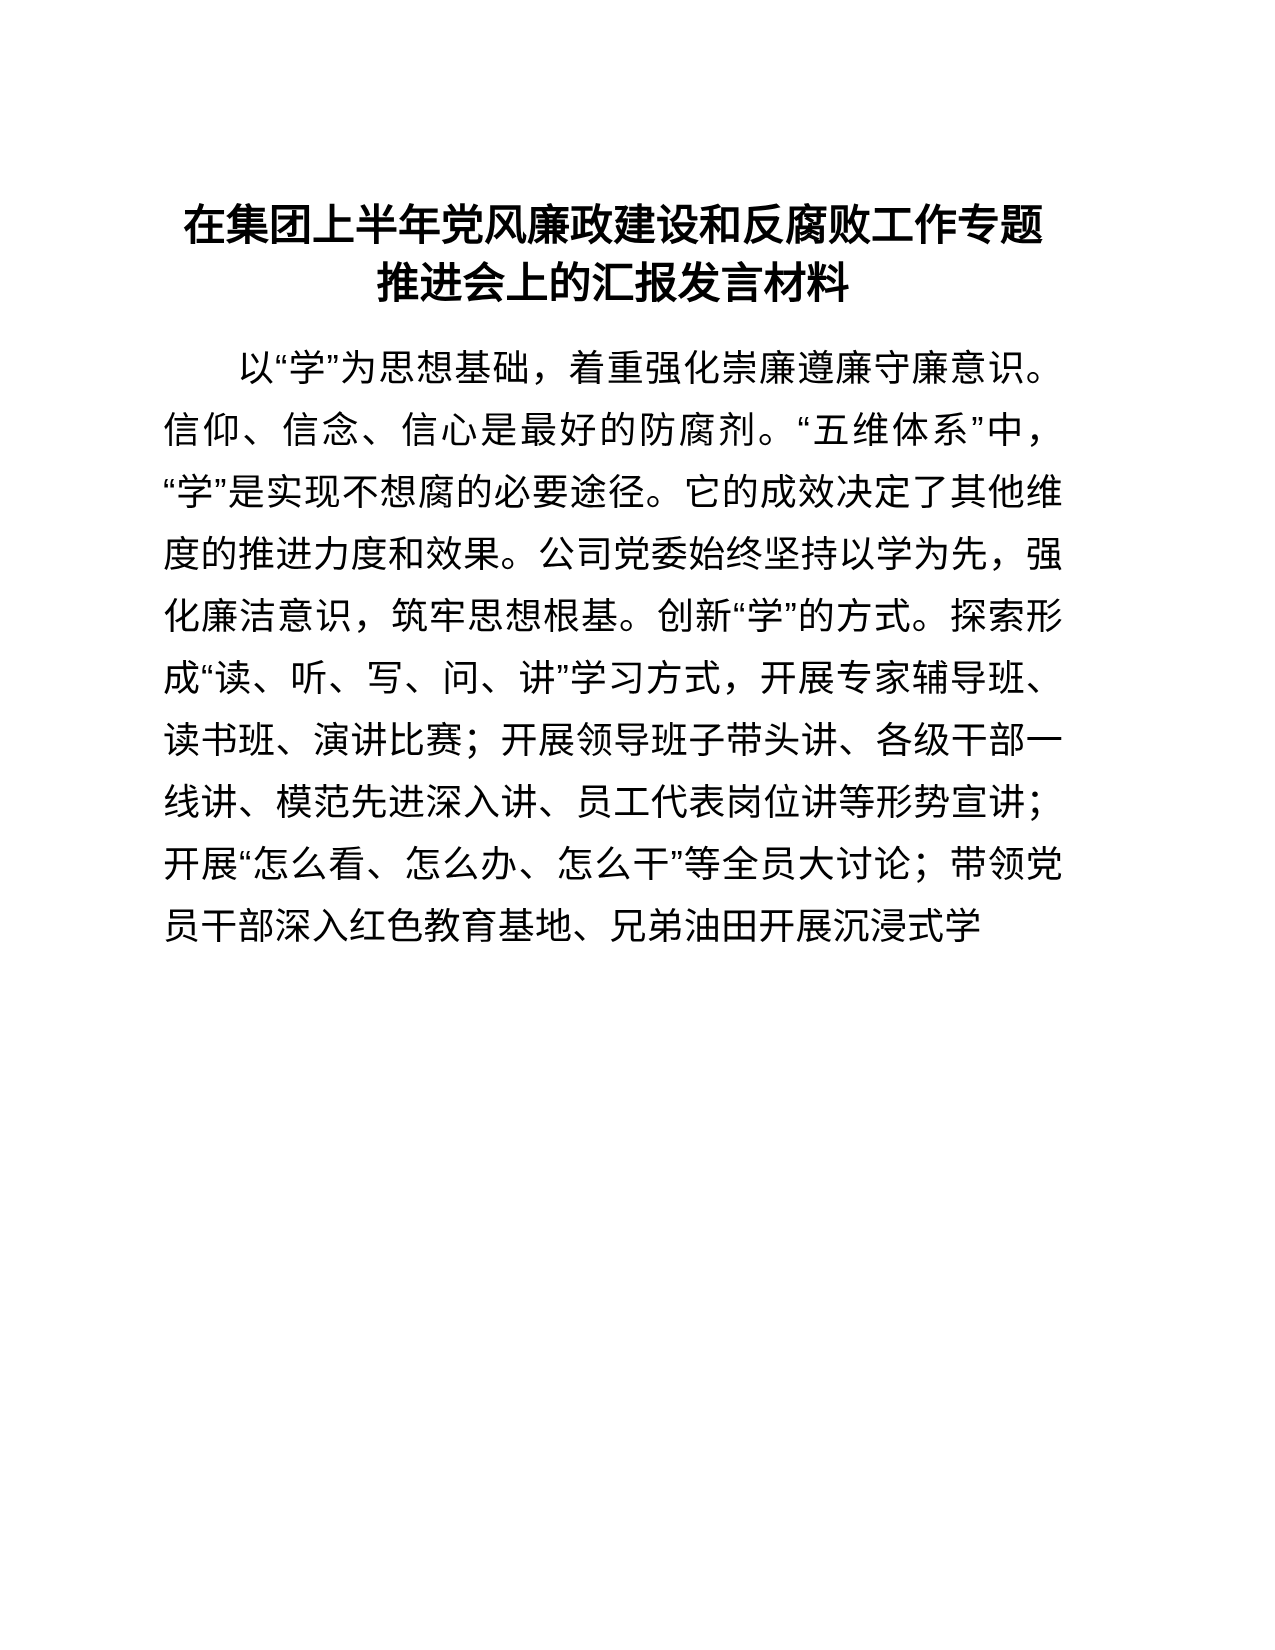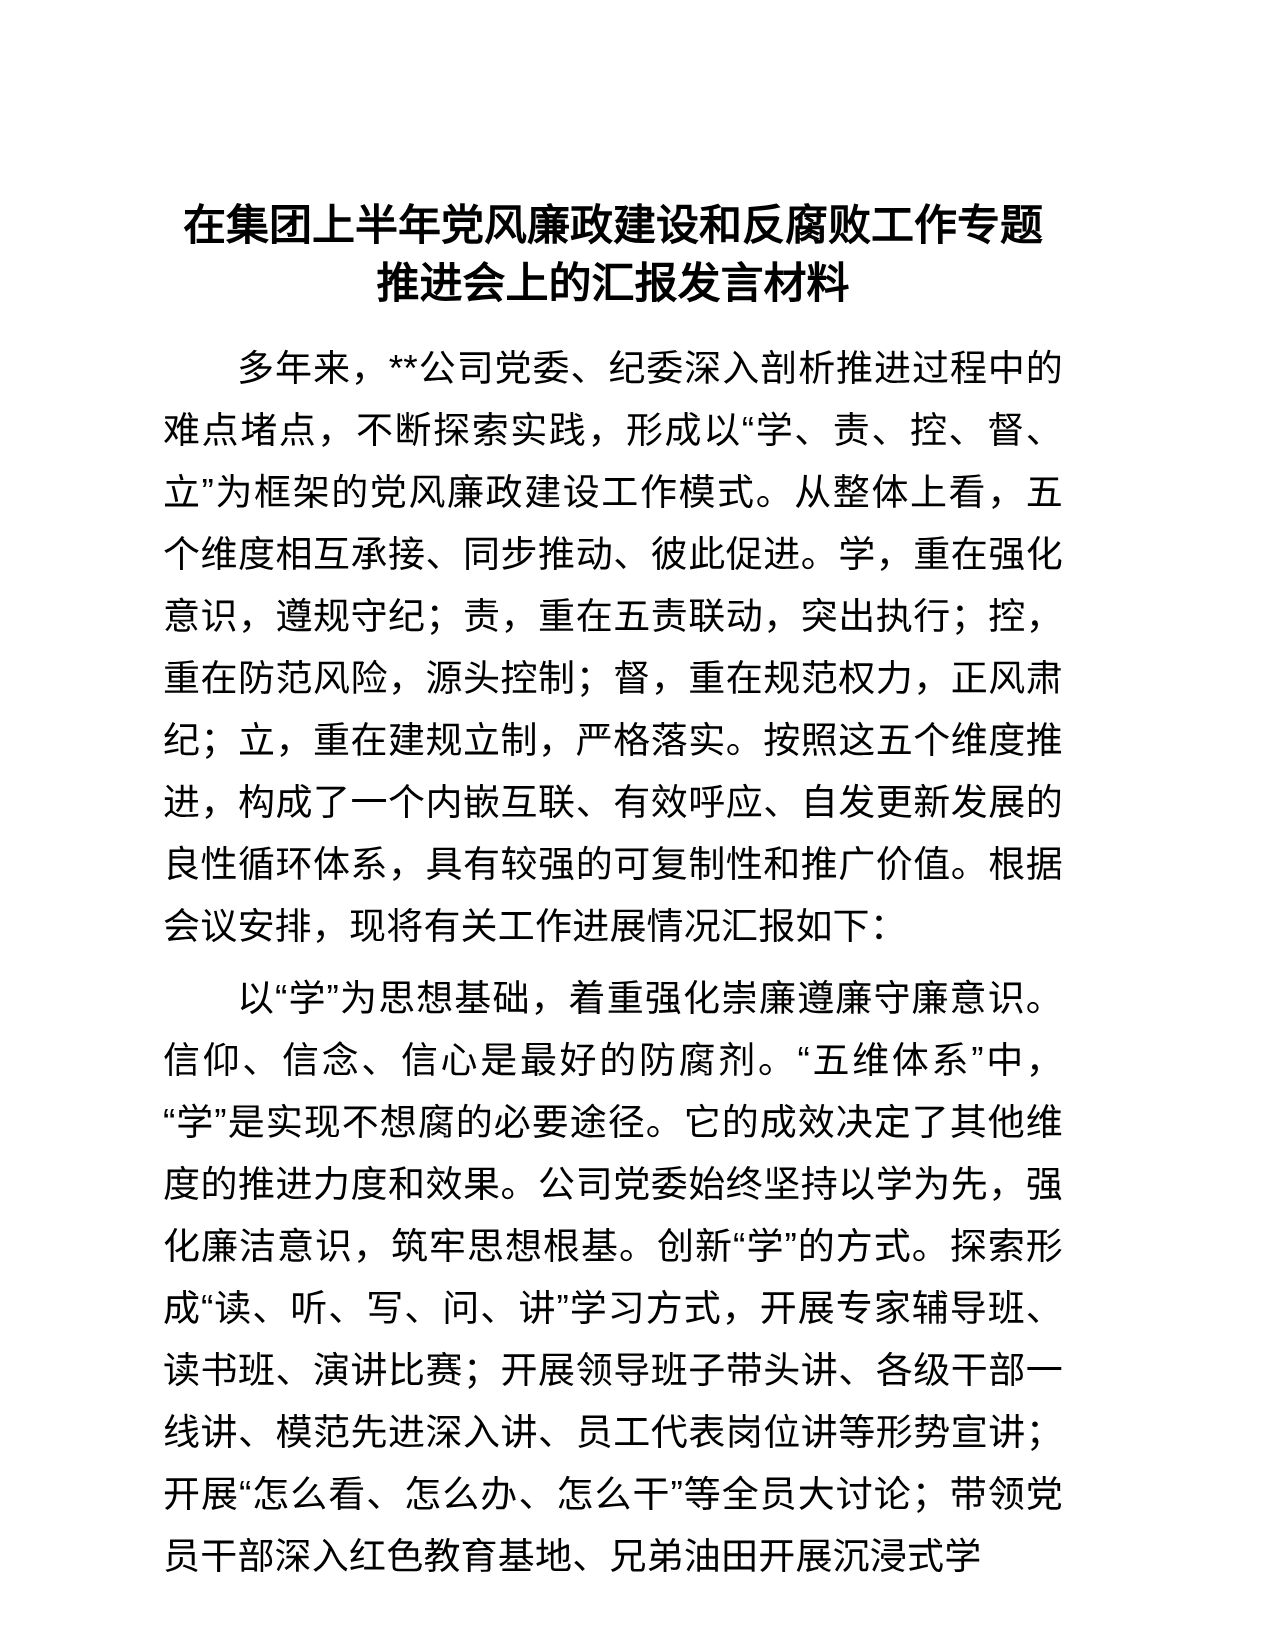--- a/index.html
+++ b/index.html
@@ -68,20 +68,19 @@
 </style>
 </head>
 <body>
 
 <div class="page">
   <div class="content">
 
     <h1 class="doc-title">在集团上半年党风廉政建设和反腐败工作专题推进会上的汇报发言材料</h1>
 
 
-    <p class="para indent">多年来，**公司党委、纪委深入剖析推进过程中的难点堵点，不断探索实践，形成以“学、责、控、督、立”为框架的党风廉政建设工作模式。从整体上看，五个维度相互承接、同步推动、彼此促进。学，重在强化意识，遵规守纪；责，重在五责联动，突出执行；控，重在防范风险，源头控制；督，重在规范权力，正风肃纪；立，重在建规立制，严格落实。按照这五个维度推进，构成了一个内嵌互联、有效呼应、自发更新发展的良性循环体系，具有较强的可复制性和推广价值。根据会议安排，现将有关工作进展情况汇报如下：</p>
 
     <div class="tail-clip">
       <p class="para indent last">以“学”为思想基础，着重强化崇廉遵廉守廉意识。信仰、信念、信心是最好的防腐剂。“五维体系”中，“学”是实现不想腐的必要途径。它的成效决定了其他维度的推进力度和效果。公司党委始终坚持以学为先，强化廉洁意识，筑牢思想根基。创新“学”的方式。探索形成“读、听、写、问、讲”学习方式，开展专家辅导班、读书班、演讲比赛；开展领导班子带头讲、各级干部一线讲、模范先进深入讲、员工代表岗位讲等形势宣讲；开展“怎么看、怎么办、怎么干”等全员大讨论；带领党员干部深入红色教育基地、兄弟油田开展沉浸式学</p>
     </div>
 
   </div>
 </div>
 
 </body></html>

